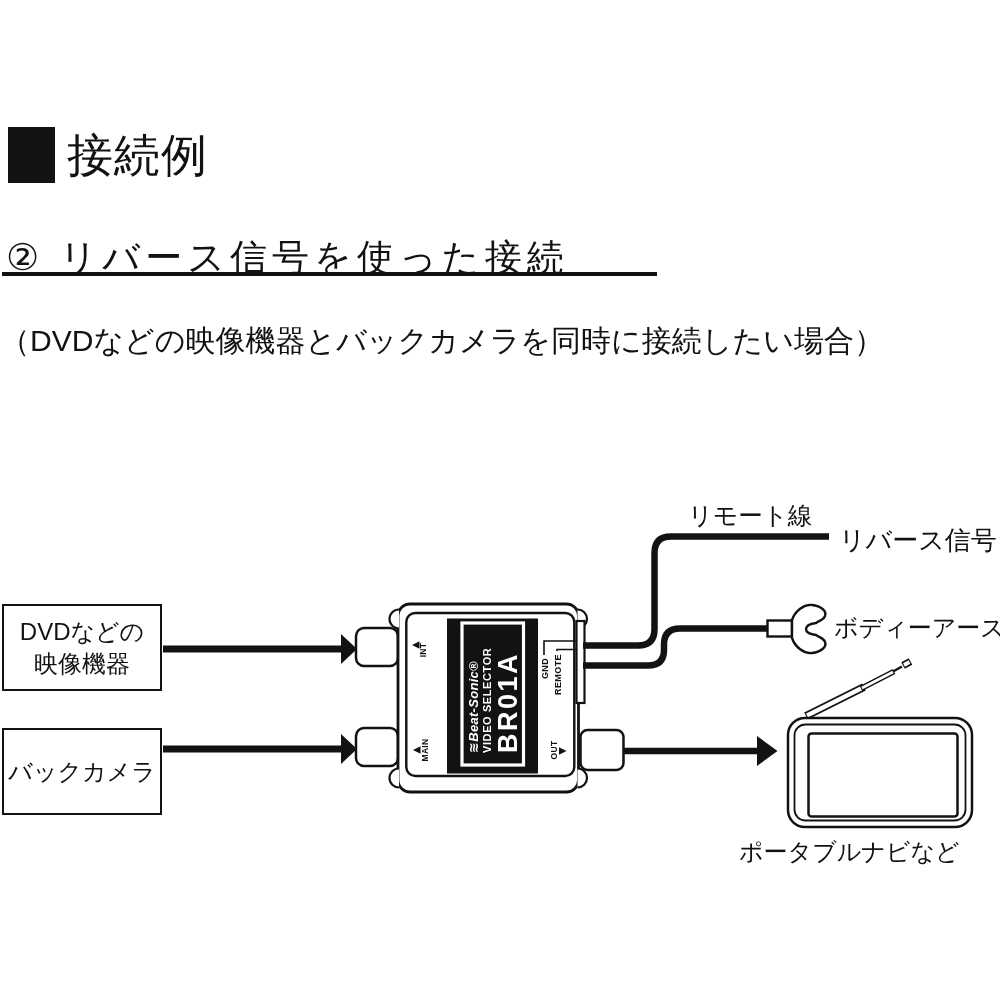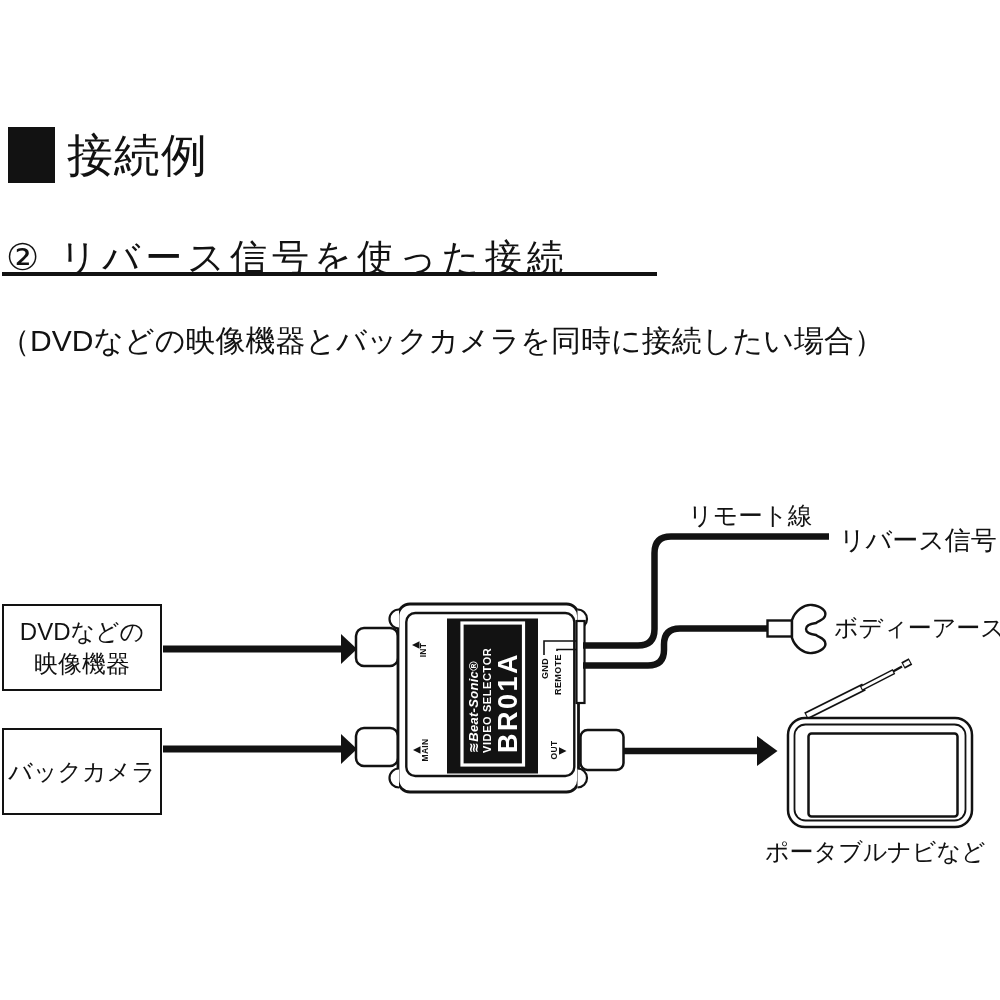--- a/index.html
+++ b/index.html
@@ -17,21 +17,21 @@
   .srcbox{width:156px;height:83px;border:2.6px solid #121212;background:#fff;
           display:flex;flex-direction:column;align-items:center;justify-content:center;
           font-size:24px;font-weight:500;line-height:32px;text-align:center;}
   .box1{left:2px;top:604px;}
   .box2{left:2px;top:708px;margin-top:20px;}
   
   .lbl{white-space:nowrap;font-weight:500;}
   .lbl-remote{left:688px;top:499px;font-size:24.5px;}
   .lbl-reverse{left:839px;top:523px;font-size:26px;}
   .lbl-earth{left:834px;top:612px;font-size:24px;}
-  .lbl-navi{left:765px;top:836px;font-size:24px;}
+  .lbl-navi{left:739px;top:836px;font-size:24px;}
   
   .rot{transform:rotate(-90deg);display:flex;align-items:center;justify-content:center;white-space:nowrap;}
   .bandtext{left:416px;top:666.5px;width:155px;height:59px;transform:rotate(-90deg);
             display:flex;flex-direction:column;align-items:flex-start;justify-content:center;
             padding-left:21px;box-sizing:border-box;color:#ffffff;}
   .brand{font-size:13px;font-weight:700;font-style:italic;line-height:15px;letter-spacing:0.3px;}
   .product{font-size:11px;font-weight:700;line-height:13px;letter-spacing:0.6px;}
   .model{font-size:27px;font-weight:800;line-height:28px;letter-spacing:2.5px;}
   .porttx{font-size:8.5px;font-weight:700;letter-spacing:0.3px;color:#121212;}
   .termtx{font-size:9px;font-weight:600;letter-spacing:0.4px;color:#121212;}

